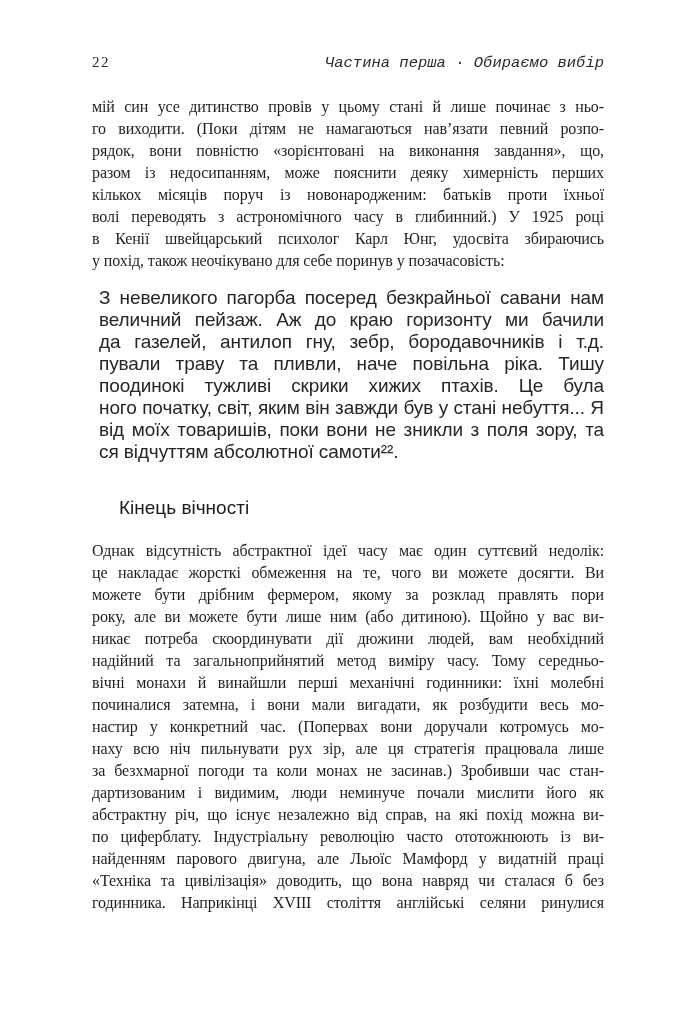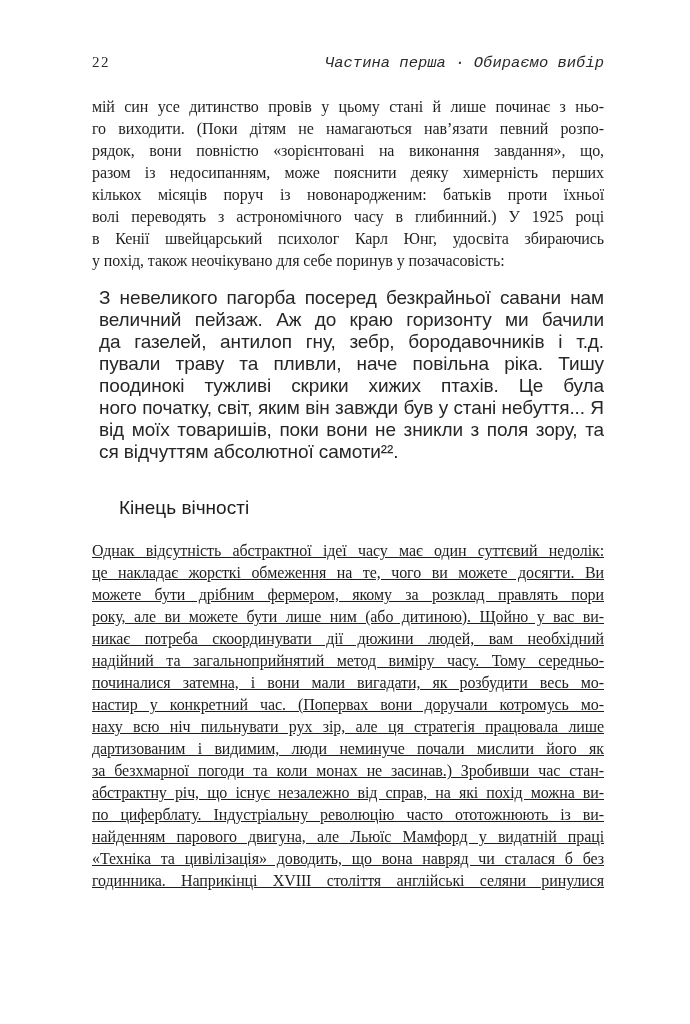--- a/index.html
+++ b/index.html
@@ -31,21 +31,21 @@
     text-align:justify;
     text-align-last:justify;
   }
   .tline.last { text-align-last:left; }
   .body-para {
     left:92px; width:512px;
     font-size:16px; letter-spacing:-0.1px;
     font-family:"Liberation Serif", serif;
   }
   .para-1 { top:96px; }
-  .para-2 { top:540px;text-decoration:underline; }
+  .para-2 { top:540px; }
   .quote-block {
     left:99px; top:287px; width:505px;
     font-size:19px; letter-spacing:-0.1px;
     color:#262626;
     font-family:"Liberation Sans", sans-serif;
   }
   .section-heading {
     position:absolute;
     left:119px; top:497px;
     font-size:19px; font-weight:400;
@@ -87,25 +87,26 @@
 
   <div class="section-heading">Кінець вічності</div>
 
   <div class="para body-para para-2">
       <div class="tline">Однак відсутність абстрактної ідеї часу має один суттєвий недолік:</div>
       <div class="tline">це накладає жорсткі обмеження на те, чого ви можете досягти. Ви</div>
       <div class="tline">можете бути дрібним фермером, якому за розклад правлять пори</div>
       <div class="tline">року, але ви можете бути лише ним (або дитиною). Щойно у вас ви-</div>
       <div class="tline">никає потреба скоординувати дії дюжини людей, вам необхідний</div>
       <div class="tline">надійний та загальноприйнятий метод виміру часу. Тому середньо-</div>
+      <div class="tline">вічні монахи й винайшли перші механічні годинники: їхні молебні</div>
       <div class="tline">починалися затемна, і вони мали вигадати, як розбудити весь мо-</div>
       <div class="tline">настир у конкретний час. (Попервах вони доручали котромусь мо-</div>
       <div class="tline">наху всю ніч пильнувати рух зір, але ця стратегія працювала лише</div>
+      <div class="tline">за безхмарної погоди та коли монах не засинав.) Зробивши час стан-</div>
       <div class="tline">дартизованим і видимим, люди неминуче почали мислити його як</div>
-      <div class="tline">за безхмарної погоди та коли монах не засинав.) Зробивши час стан-</div>
       <div class="tline">абстрактну річ, що існує незалежно від справ, на які похід можна ви-</div>
       <div class="tline">по циферблату. Індустріальну революцію часто ототожнюють із ви-</div>
       <div class="tline">найденням парового двигуна, але Льюїс Мамфорд у видатній праці</div>
       <div class="tline">«Техніка та цивілізація» доводить, що вона навряд чи сталася б без</div>
       <div class="tline">годинника. Наприкінці XVIII століття англійські селяни ринулися</div>
     </div>
 
 </div>
 
 </body></html>

